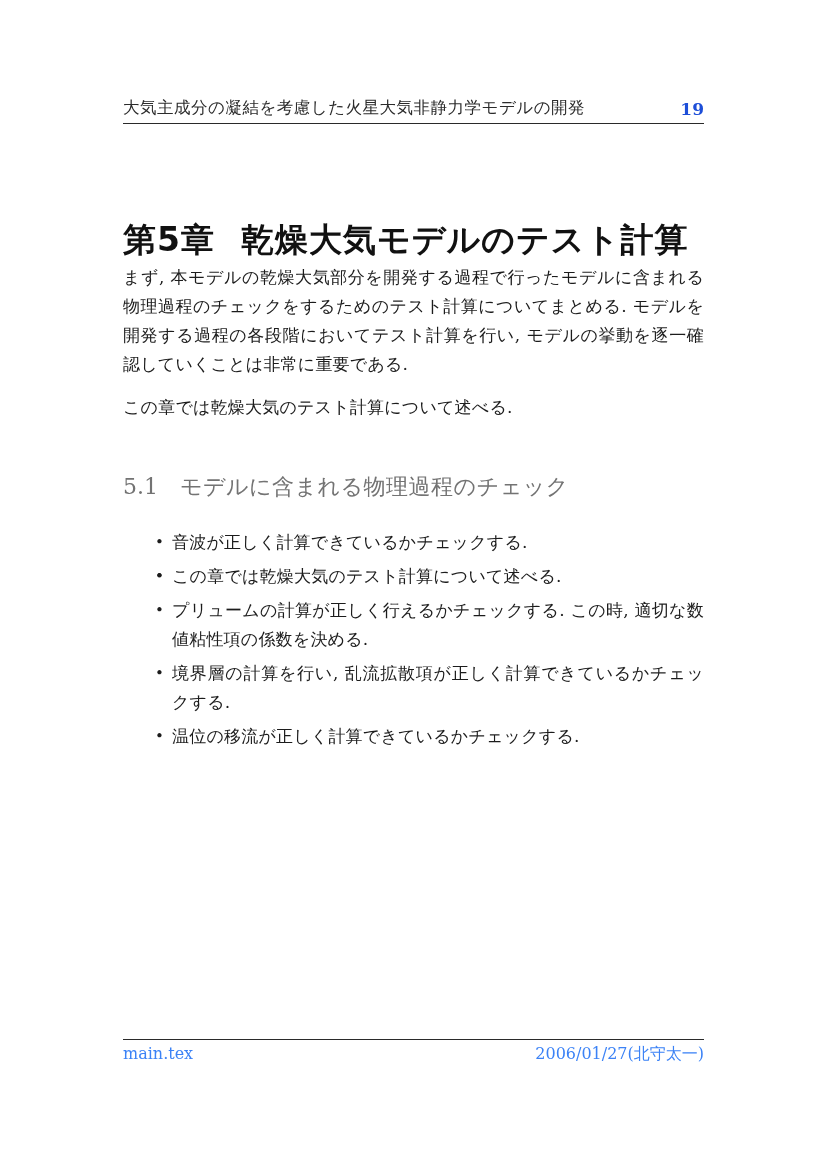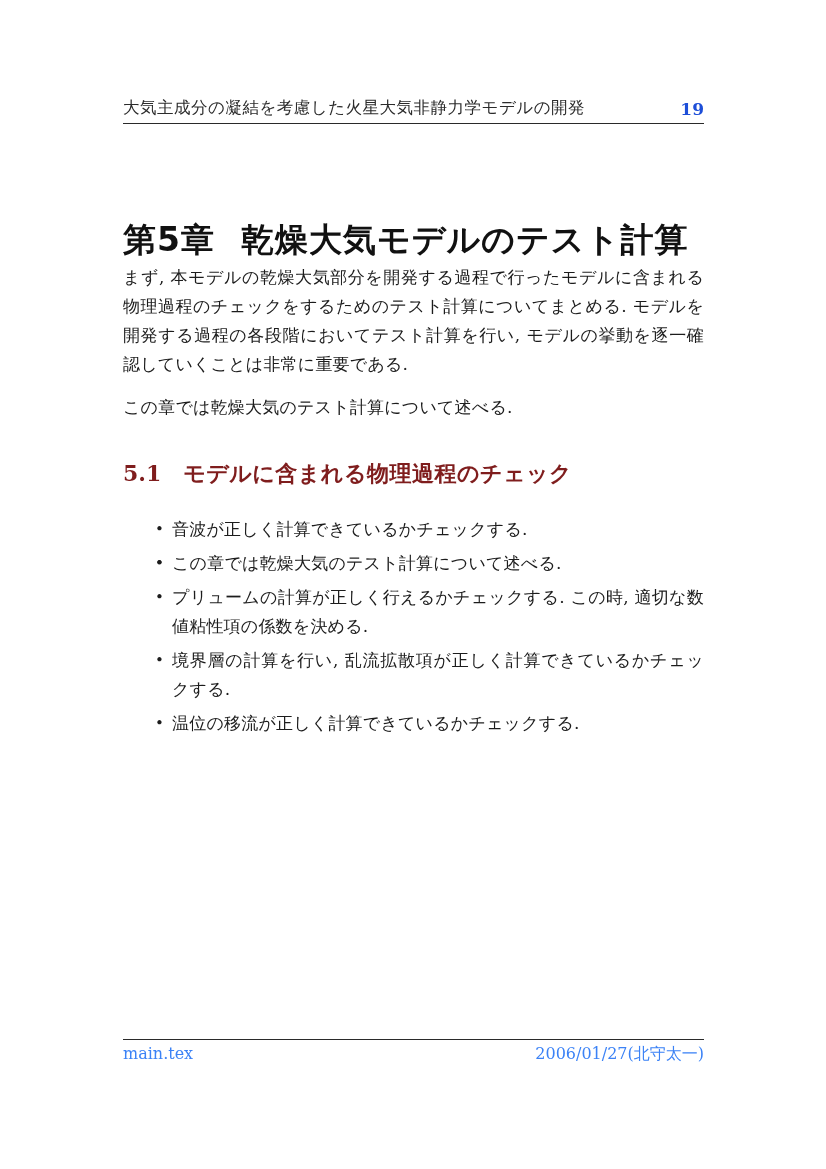--- a/index.html
+++ b/index.html
@@ -57,24 +57,24 @@
     line-height: 29px;
     text-align: justify;
     letter-spacing: 0.2px;
     color: #1c1c1c;
   }
   .para.first { margin-top: 79px; }
   .para + .para { margin-top: 14px; }
   .em { font-style: italic; }
   
   .section-heading {
-    margin-top: 37px;
+    margin-top: 50px;
     font-size: 22px;
-    font-weight: bold;
-    color: #7f1d1d;
+    font-weight: normal;
+    color: #737373;
   }
   .section-heading .sec-num {
     font-family: "DejaVu Serif", "Liberation Serif", serif;
     margin-right: 22px;
   }
   .section-heading .sec-title {
     font-family: "DejaVu Sans", "Liberation Sans", sans-serif;
     letter-spacing: 0.5px;
   }
   .section-intro { margin-top: 33px; }

